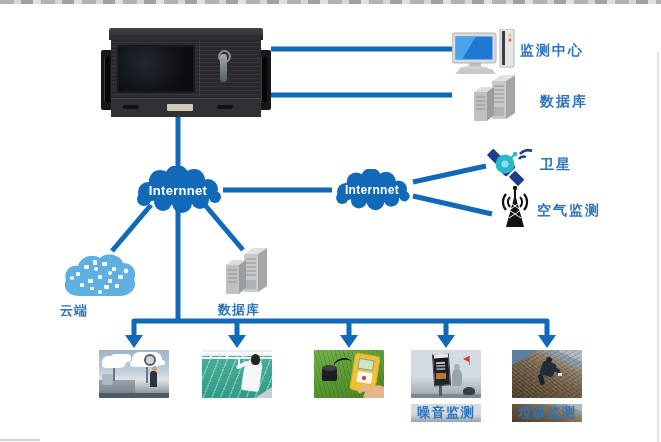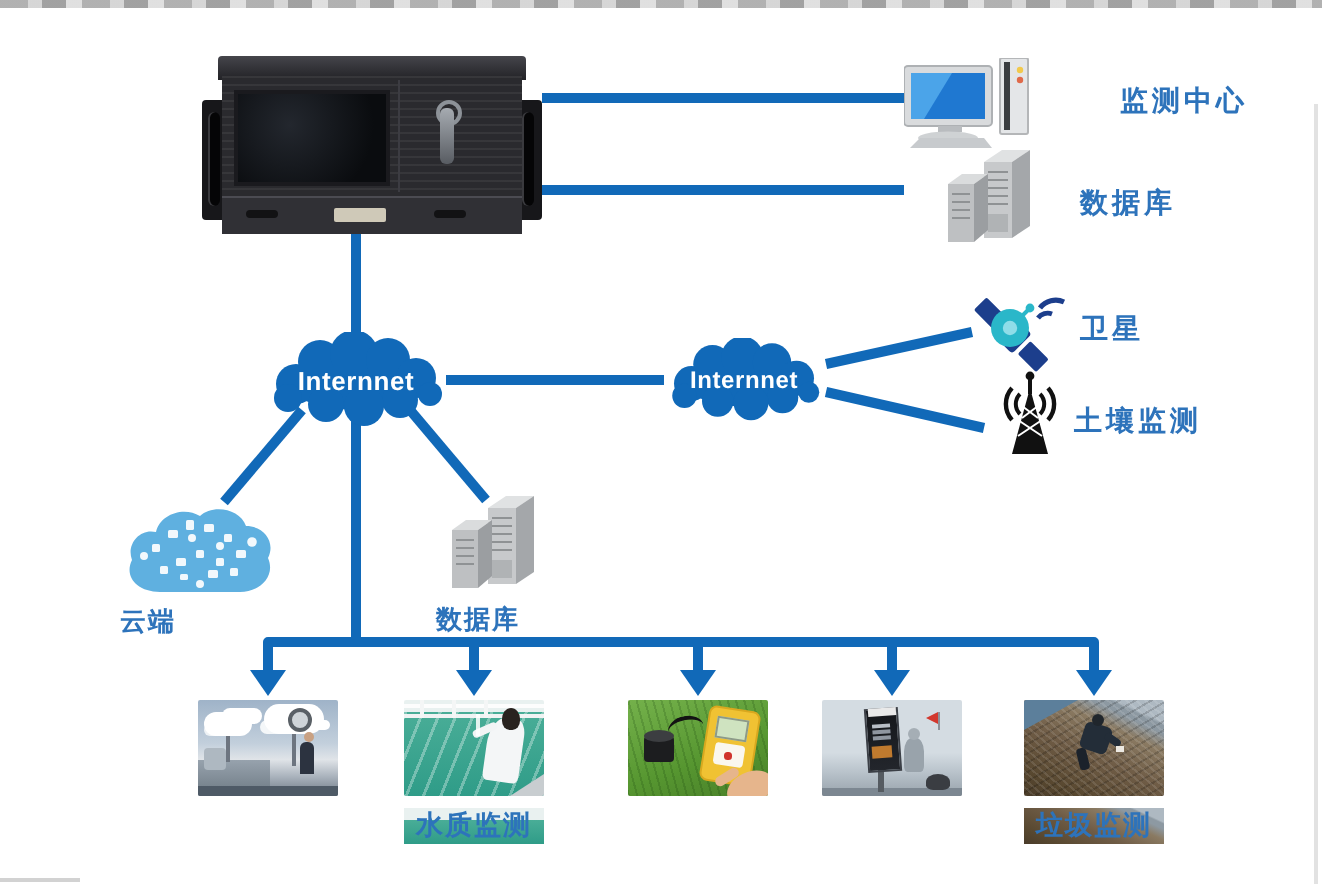--- a/index.html
+++ b/index.html
@@ -45,21 +45,21 @@
   .cloud-l{left:130px;top:166px;width:96px;height:48px;}
   .cloud-r{left:330px;top:169px;width:84px;height:42px;}
   .cloud .txt{position:absolute;left:0;top:0;width:100%;height:100%;display:flex;align-items:center;justify-content:center;
     color:#fff;font-weight:bold;font-size:13px;letter-spacing:.3px;}
   .cloud-r .txt{font-size:12px;}
 
   
   .lbl{position:absolute;color:#2d73bb;font-weight:bold;white-space:nowrap;}
   .lbl.r{font-size:14px;letter-spacing:2px;}
   .lbl-center{text-align:left;}
-  .lbl-mc{left:560px;top:42px;}
+  .lbl-mc{left:520px;top:42px;}
   .lbl-db1{left:540px;top:93px;}
   .lbl-sat{left:540px;top:156px;}
   .lbl-net{left:537px;top:202px;}
   .lbl-cloudedge{left:60px;top:302px;width:78px;font-size:13px;letter-spacing:1px;}
   .lbl-db2{left:218px;top:301px;width:56px;font-size:13px;letter-spacing:1px;}
   .photo-lbl{top:404px;width:70px;font-size:13.5px;letter-spacing:1px;text-align:center;position:absolute;
     color:#2d73bb;font-weight:bold;white-space:nowrap;}
 
   
   .icon{position:absolute;}
@@ -301,21 +301,21 @@
           <line x1="14" y1="18" x2="22" y2="24"></line>
         <line x1="12" y1="33" x2="24" y2="25"></line>
           <line x1="12" y1="25" x2="24" y2="33"></line>
       </g>
       <path d="M9,9 a12,12 0 0 0 0,16" stroke="#111" stroke-width="2.2" fill="none"></path>
       <path d="M13,12 a7,7 0 0 0 0,10" stroke="#111" stroke-width="2" fill="none"></path>
       <path d="M27,9 a12,12 0 0 1 0,16" stroke="#111" stroke-width="2.2" fill="none"></path>
       <path d="M23,12 a7,7 0 0 1 0,10" stroke="#111" stroke-width="2" fill="none"></path>
     </svg>
   </div>
-  <div class="lbl r lbl-net">土壤监测</div>
+  <div class="lbl r lbl-net">空气监测</div>
 
   <div class="icon icon-cloudedge">
     <svg width="78" height="52" viewBox="0 0 78 52">
       <path d="M20,46 C8,46 2,38 6,30 C3,22 10,14 18,16 C20,7 32,3 40,8 C46,2 60,4 63,13 C72,13 78,21 74,29 C78,38 70,46 60,46 Z" fill="#5fb0e0"></path>
       <g fill="#ffffff" opacity="0.92">
         <rect x="16" y="22" width="4" height="4" rx="0.8"></rect>
           <rect x="24" y="15" width="5" height="4" rx="0.8"></rect>
         <rect x="33" y="10" width="4" height="5" rx="0.8"></rect>
           <rect x="42" y="12" width="5" height="4" rx="0.8"></rect>
         <rect x="52" y="17" width="4" height="4" rx="0.8"></rect>
@@ -382,21 +382,20 @@
     <div class="rail2"></div>
     <div class="post k1"></div>
     <div class="post k2"></div>
     <div class="post k3"></div>
     <div class="concrete"></div>
     <div class="coat"></div>
     <div class="arm"></div>
     <div class="tube"></div>
     <div class="hair"></div>
   </div>
-  <div class="photo-lbl p2">水质监测</div>
 
   <div class="photo p3">
     <div class="grass"></div>
     <div class="cable"></div>
     <div class="cyl"></div>
     <div class="cyl-top"></div>
     <div class="device"></div>
     <div class="scr"></div>
     <div class="panel"></div>
     <div class="dot"></div>
@@ -410,20 +409,21 @@
     <div class="board"></div>
     <div class="board-top"></div>
     <div class="board-txt"></div>
     <div class="amber"></div>
     <div class="statue"></div>
     <div class="statue-top"></div>
     <div class="flagpole"></div>
     <div class="flag"></div>
     <div class="animal"></div>
   </div>
+  <div class="photo-lbl p4">噪音监测</div>
 
   <div class="photo p5">
     <div class="speckle"></div>
     <div class="tarp"></div>
     <div class="leg"></div>
     <div class="torso"></div>
     <div class="arm"></div>
     <div class="head"></div>
     <div class="paper"></div>
   </div>

